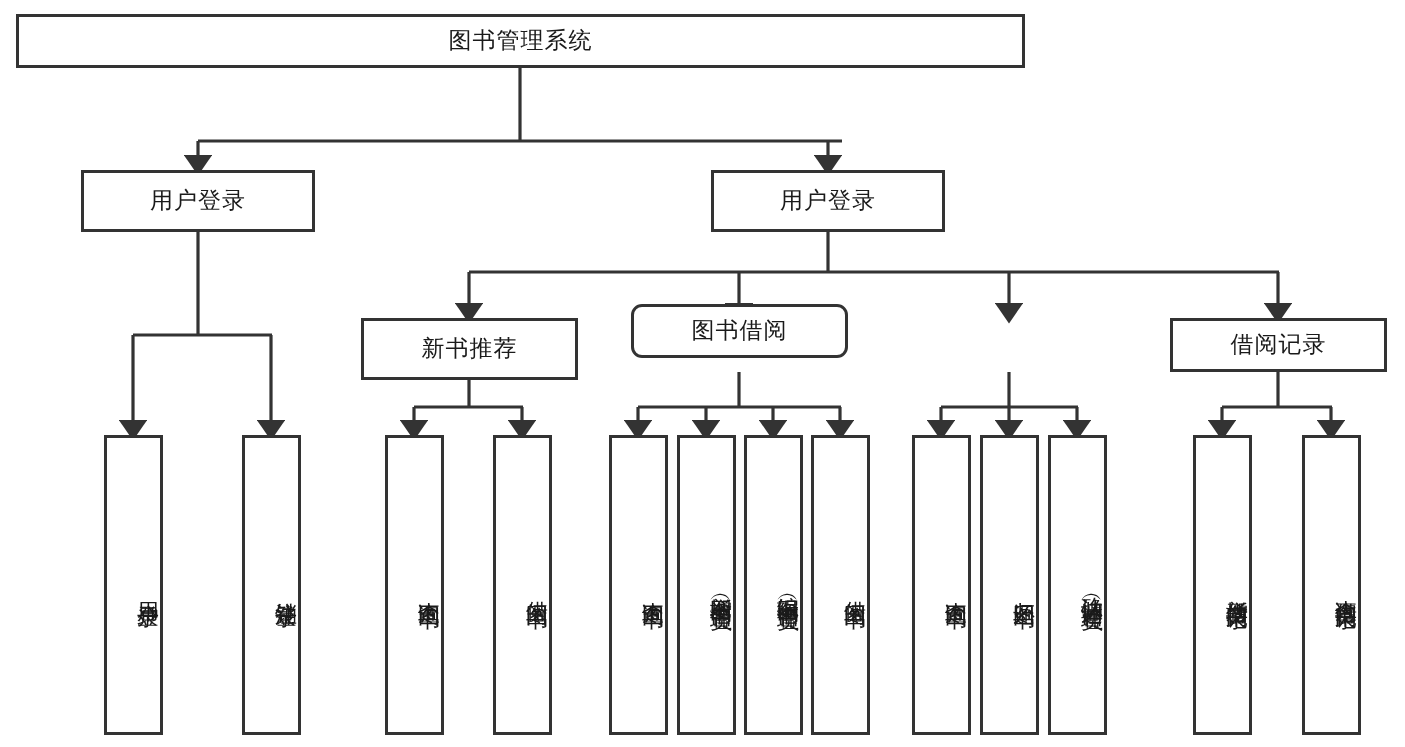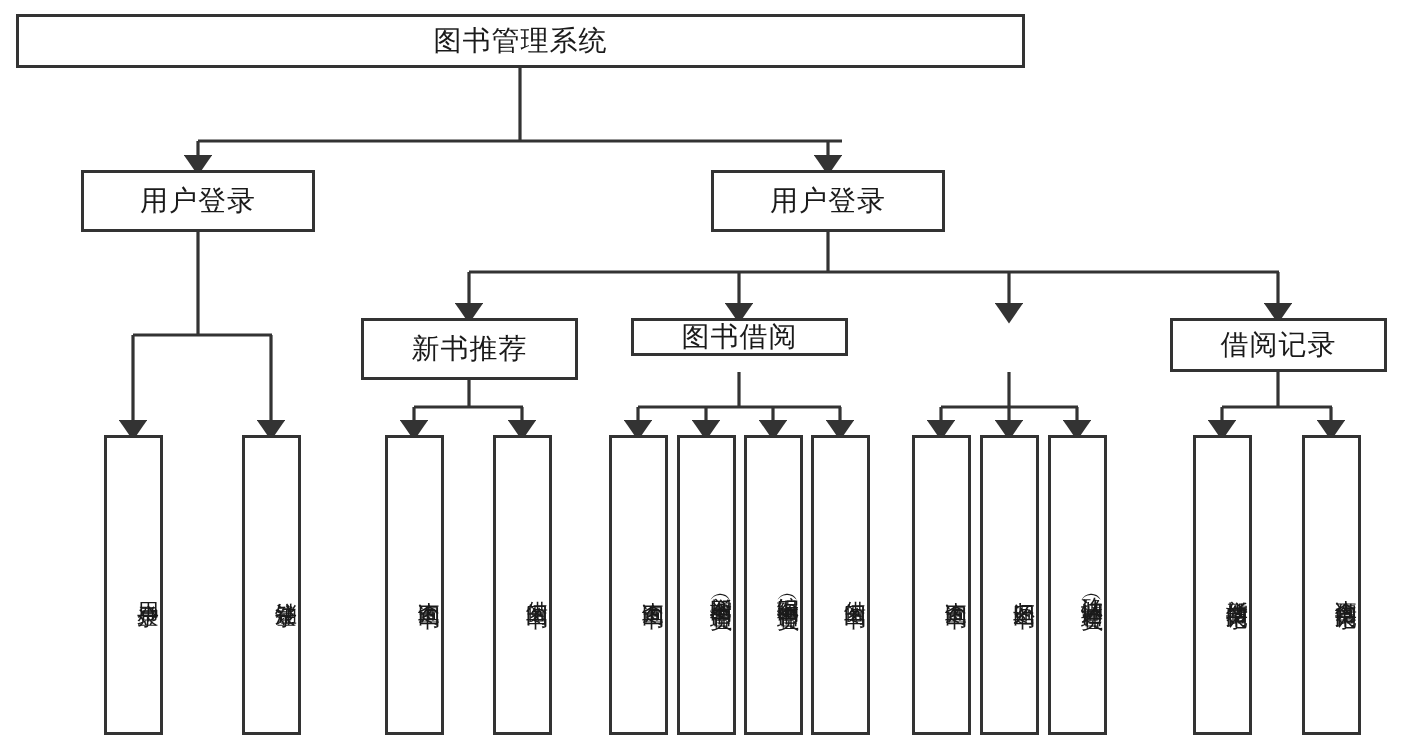--- a/index.html
+++ b/index.html
@@ -26,21 +26,21 @@
     position: absolute;
     box-sizing: border-box;
     border: 3px solid #333333;
     background: #ffffff;
     display: flex;
     align-items: center;
     justify-content: center;
     color: #1a1a1a;
   }
   .node.h {
-    font-size: 28px;
+    font-size: 23px;
     letter-spacing: 1px;
   }
   .node.v {
     writing-mode: vertical-rl;
     text-orientation: upright;
     font-size: 22px;
     letter-spacing: 2px;
     padding-top: 6px;
     align-items: flex-start;
     justify-content: center;
@@ -127,21 +127,21 @@
   <div class="node h" style="left:81px; top:170px; width:234px; height:62px;">
     <span class="lbl">用户登录</span>
   </div>
   <div class="node h" style="left:711px; top:170px; width:234px; height:62px;">
     <span class="lbl">用户登录</span>
   </div>
 
   <div class="node h" style="left:361px; top:318px; width:217px; height:62px;">
     <span class="lbl">新书推荐</span>
   </div>
-  <div class="node h" style="left:631px; top:318px; width:217px; height:38px;">
+  <div class="node h" style="left:631px; top:304px; width:217px; height:54px;border-radius:11px;">
     <span class="lbl">图书借阅</span>
   </div>
   <div class="node h" style="left:1170px; top:318px; width:217px; height:54px;text-align:right;">
     <span class="lbl">借阅记录</span>
   </div>
 
   <div class="node v" style="left:104px; top:435px; width:59px; height:300px;">
     <span class="lbl">用户登录</span>
   </div>
   <div class="node v" style="left:242px; top:435px; width:59px; height:300px;">

